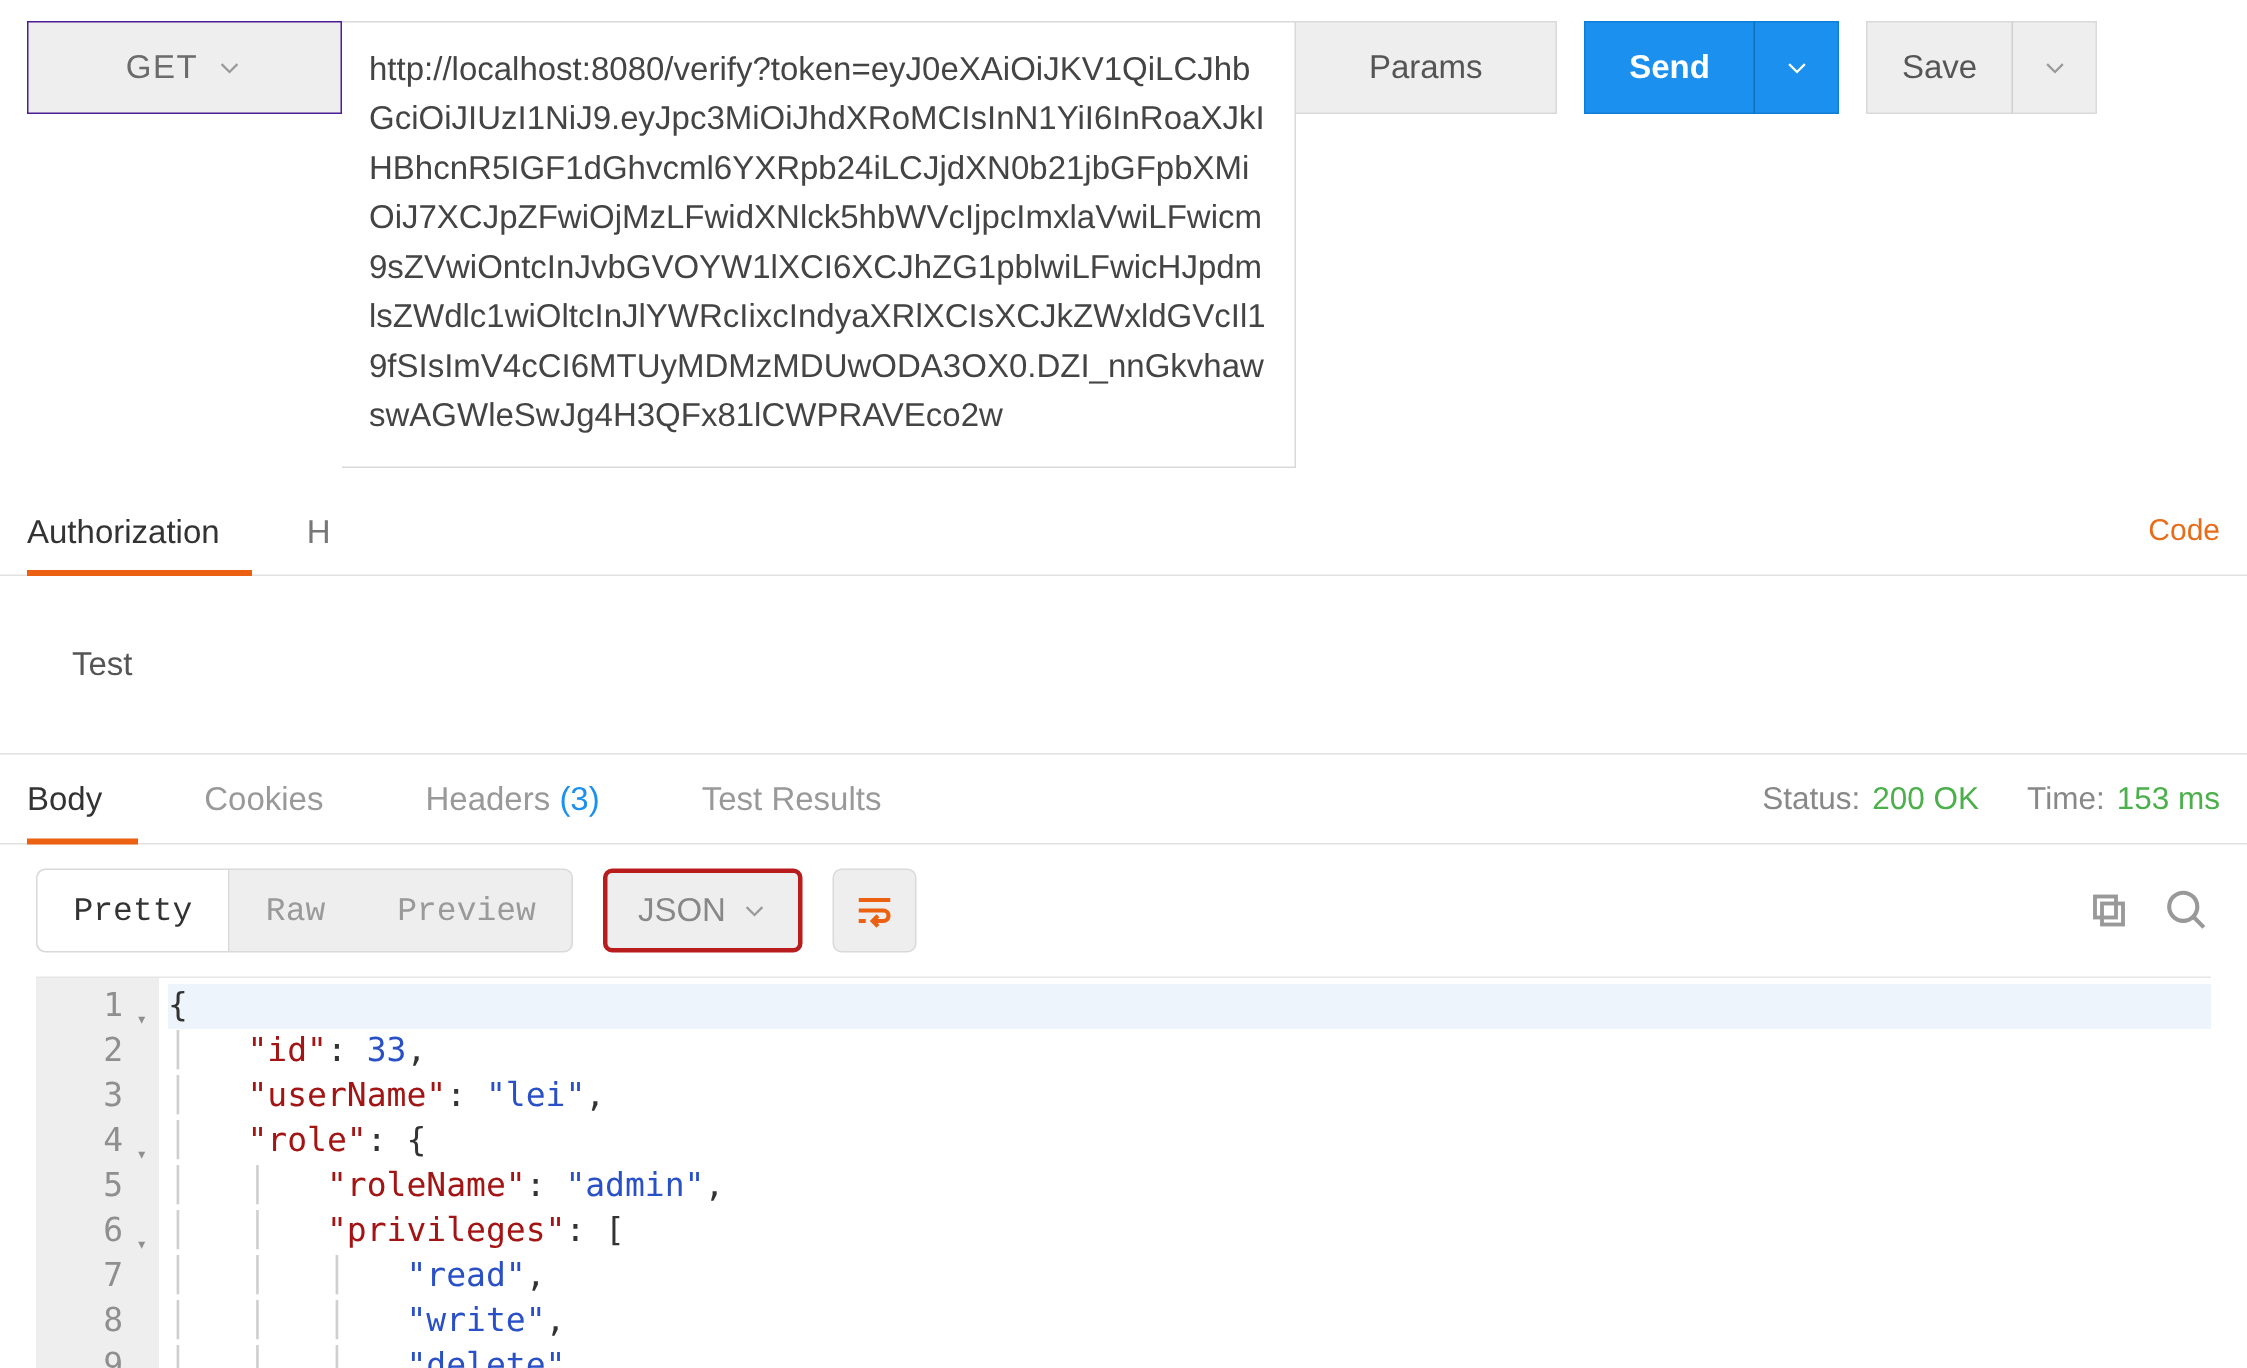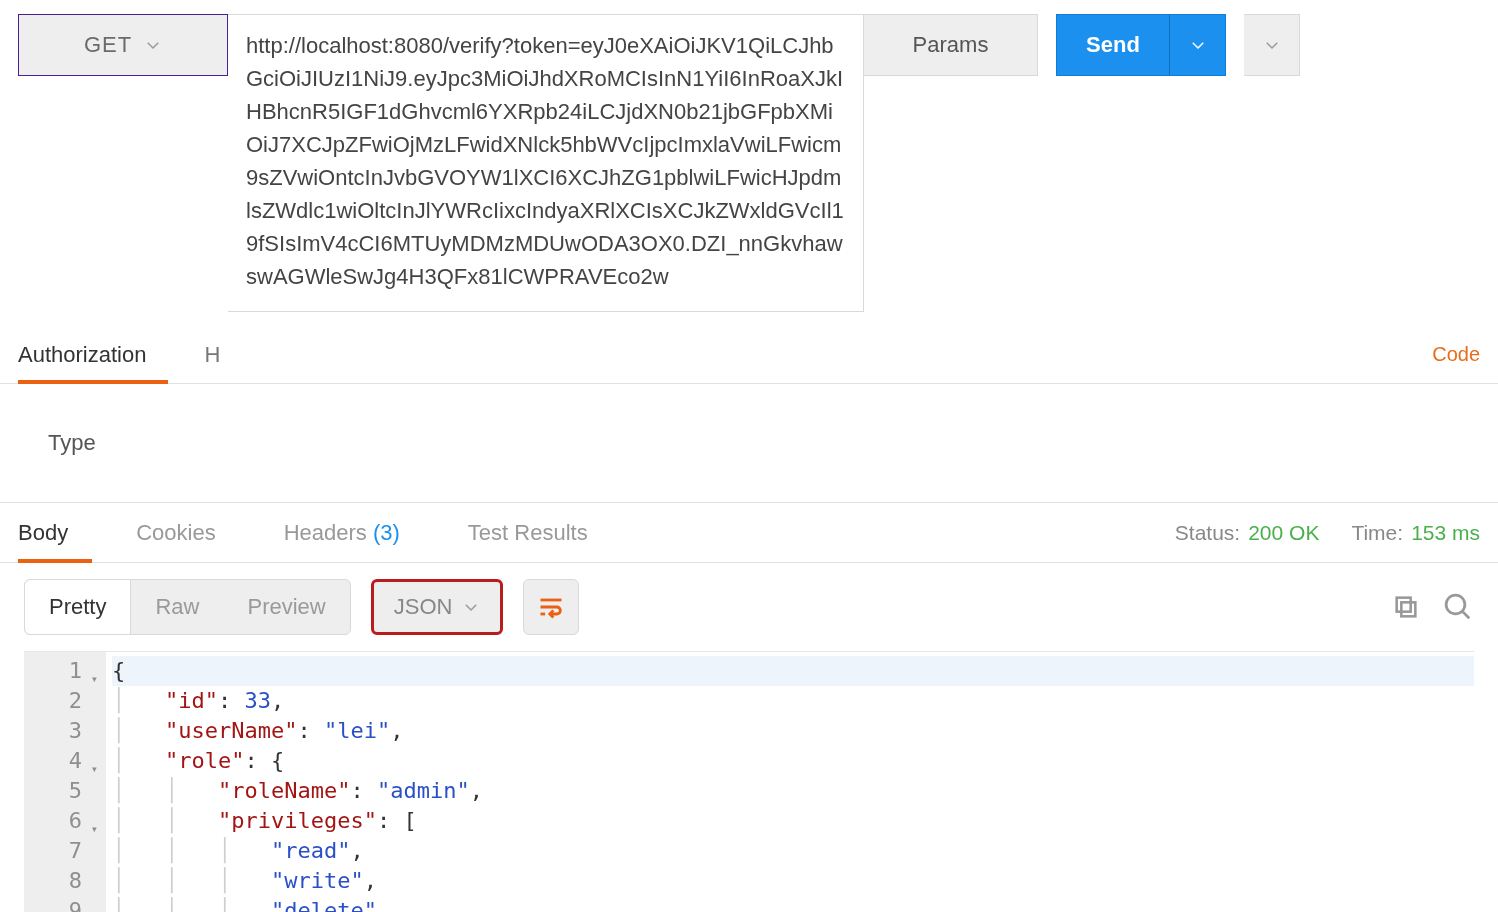--- a/index.html
+++ b/index.html
@@ -213,20 +213,21 @@
     border-radius: 6px;
     overflow: hidden;
     height: 56px;
   }
   .pill {
     display: flex;
     align-items: center;
     padding: 0 24px;
     font-size: 22px;
     color: #9a9a9a;
+    font-family: Liberation Mono, monospace;
   }
   .pill.active {
     background: #fff;
     color: #333;
     border-right: 1px solid #d9d9d9;
     border-top-left-radius: 6px;
     border-bottom-left-radius: 6px;
   }
   .lang-select {
     display: flex;
@@ -320,20 +321,23 @@
     <div class="send-btn">
       <span>Send</span>
     </div>
     <div class="send-caret">
       <svg class="chev" viewBox="0 0 24 24">
           <path d="M5 9l7 7 7-7"></path>
         </svg>
     </div>
   </div>
   <div class="save-group">
+    <div class="save-btn">
+      <span>Save</span>
+    </div>
     <div class="save-caret">
       <svg class="chev" viewBox="0 0 24 24">
           <path d="M5 9l7 7 7-7"></path>
         </svg>
     </div>
   </div>
 </div>
 
 <div class="req-tabs">
   <div class="req-tab active">
@@ -341,21 +345,21 @@
   </div>
   <div class="req-tab" style="padding-left:36px">
     <span>H</span>
   </div>
   <div class="code-link">
     <span>Code</span>
   </div>
 </div>
 
 <div class="type-row">
-  <span>Type</span>
+  <span>Test</span>
 </div>
 
 <div class="resp-bar">
   <div class="resp-tab active">
     <span>Body</span>
   </div>
   <div class="resp-tab">
     <span>Cookies</span>
   </div>
   <div class="resp-tab">

